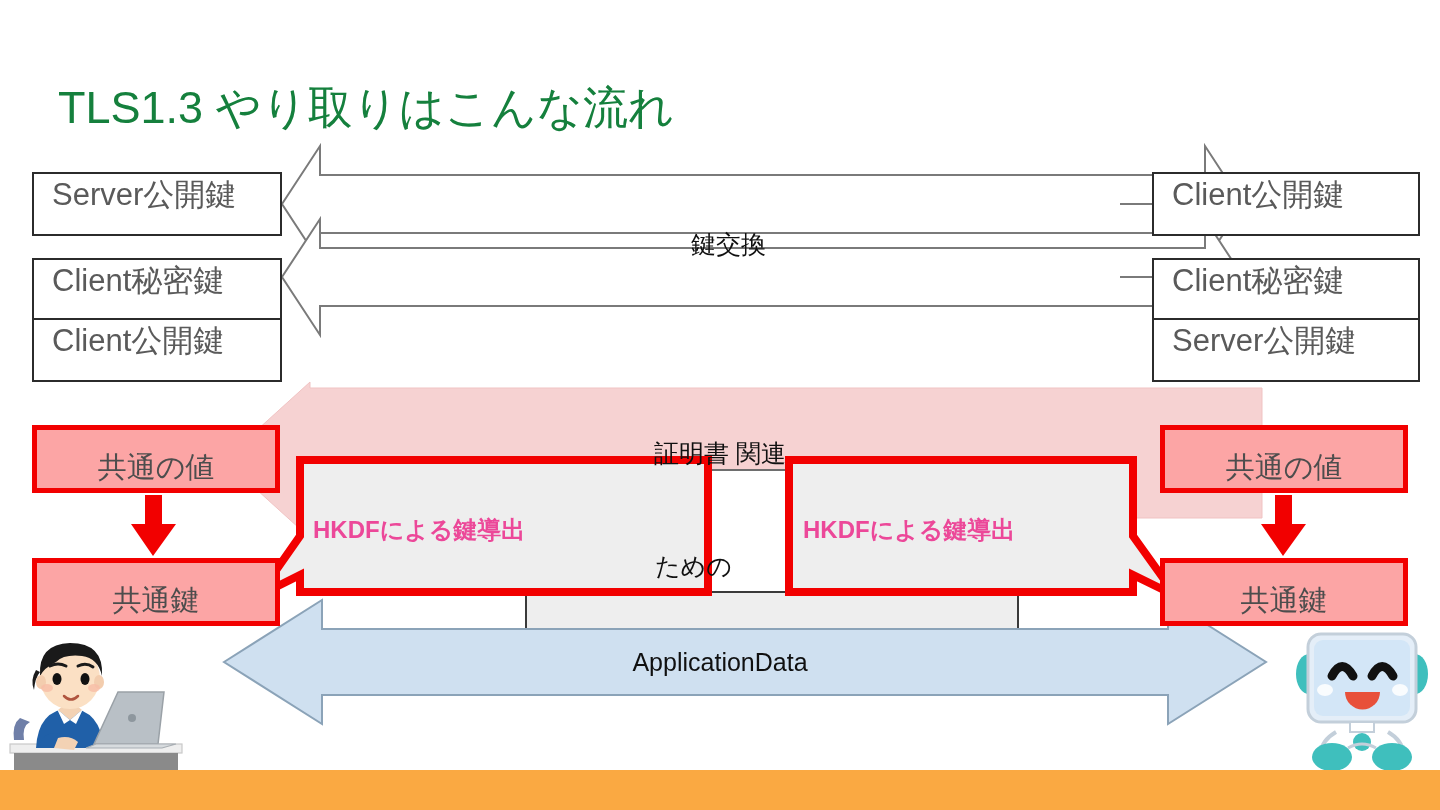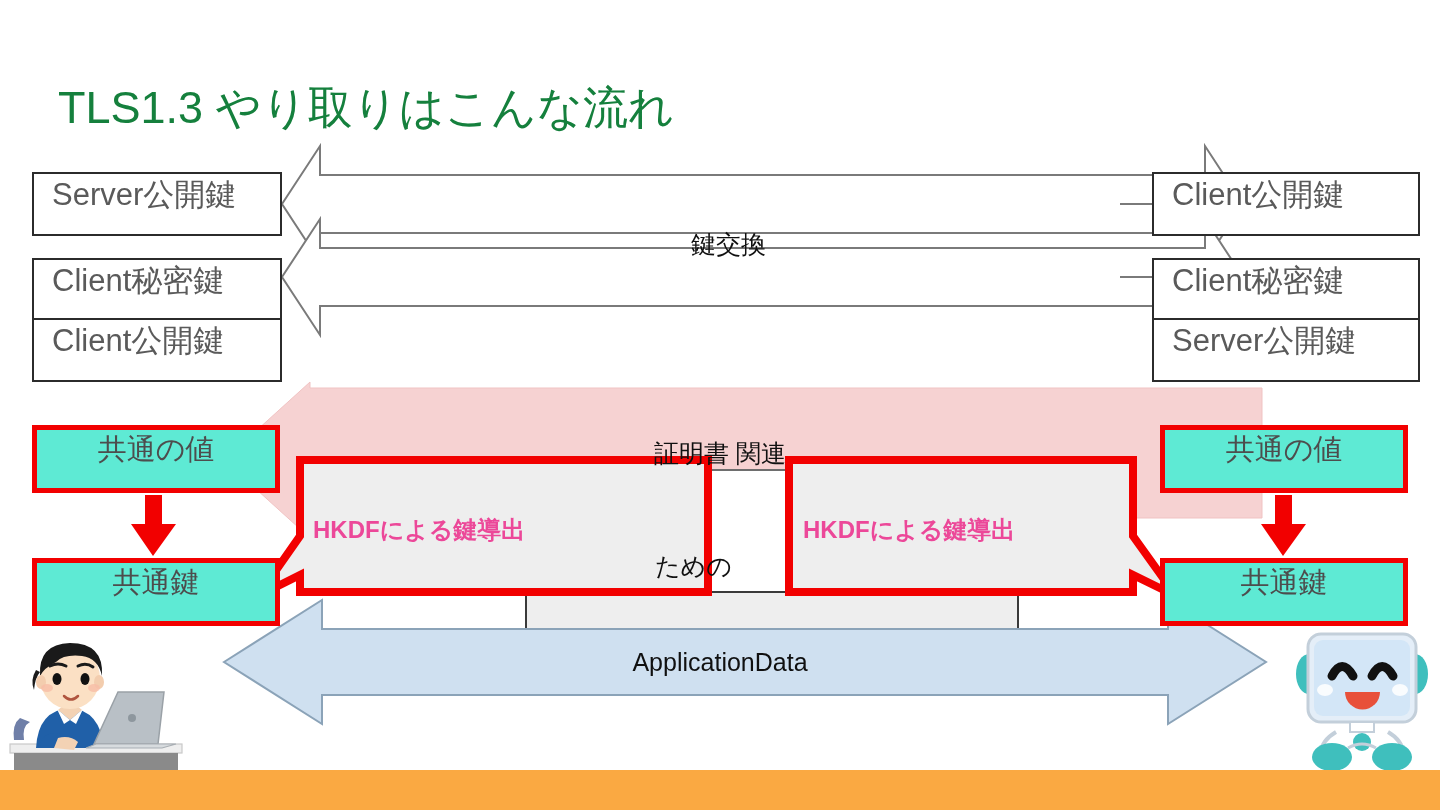--- a/index.html
+++ b/index.html
@@ -51,23 +51,23 @@
   .keybox.right { left: 1152px; width: 268px; padding-left: 18px; }
   .kb-r1 { top: 172px; height: 64px; }
   .kb-r2 { top: 258px; height: 64px; }
   .kb-r3 { top: 318px; height: 64px; }
 
   
   .redbox {
     position: absolute;
     box-sizing: border-box;
     border: 5px solid #f20000;
-    background: #5eead4;
+    background: #fca5a5;
     display: flex;
-    align-items: flex-start;
+    align-items: flex-end;
     justify-content: center;
     font-size: 29px;
     color: #4d4d4d;
     white-space: nowrap;
   }
   .rb-left-value  { left: 32px;   top: 425px; width: 248px; height: 68px; }
   .rb-left-key    { left: 32px;   top: 558px; width: 248px; height: 68px; }
   .rb-right-value { left: 1160px; top: 425px; width: 248px; height: 68px; }
   .rb-right-key   { left: 1160px; top: 558px; width: 248px; height: 68px; }
 

